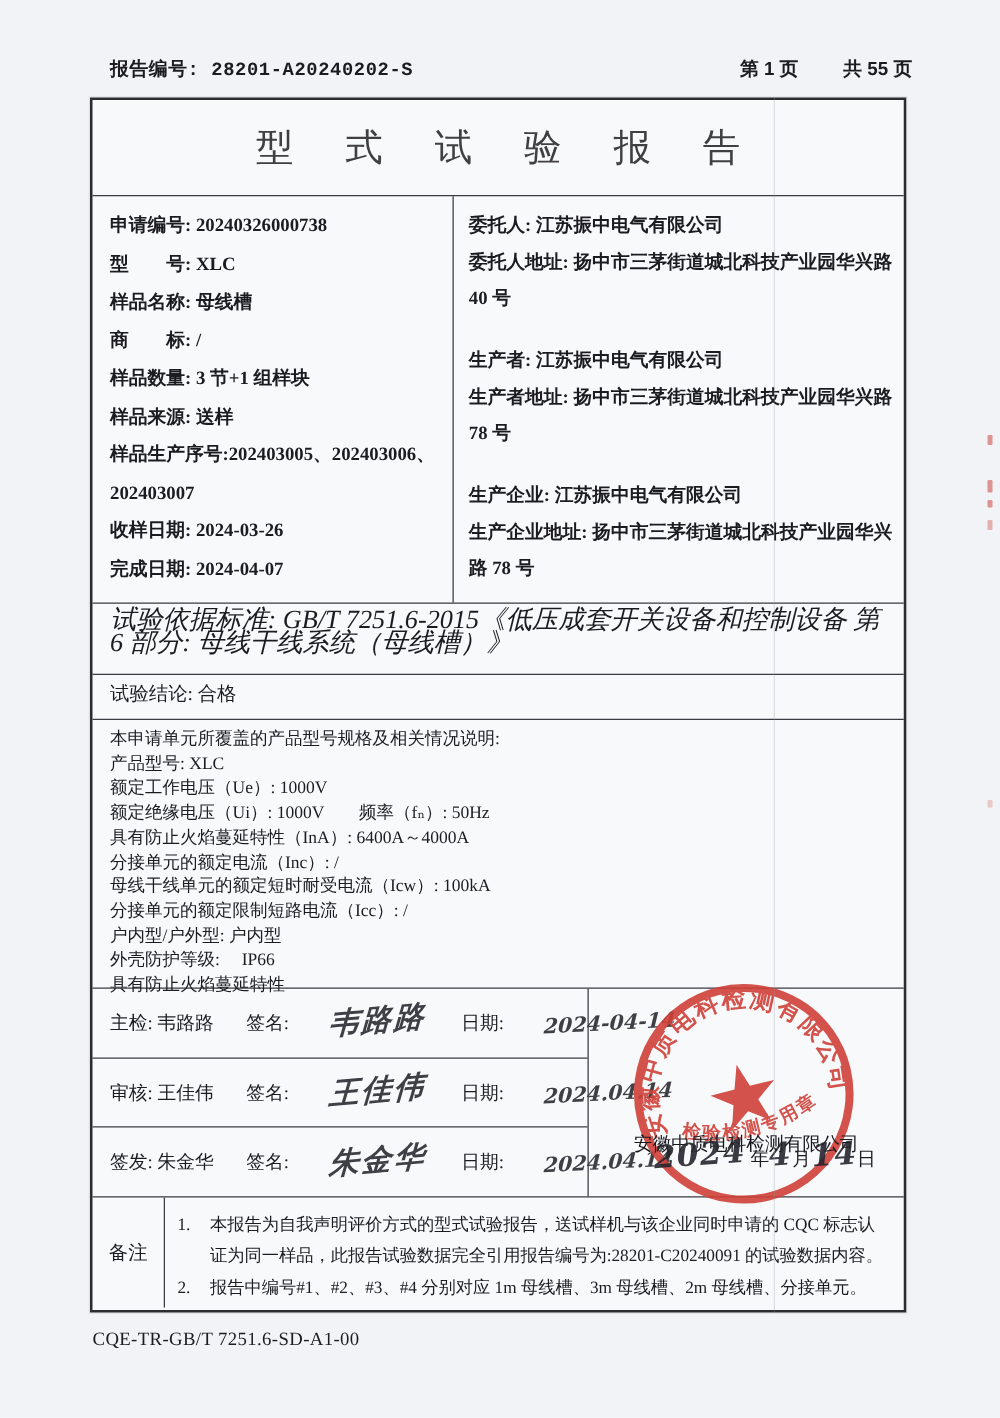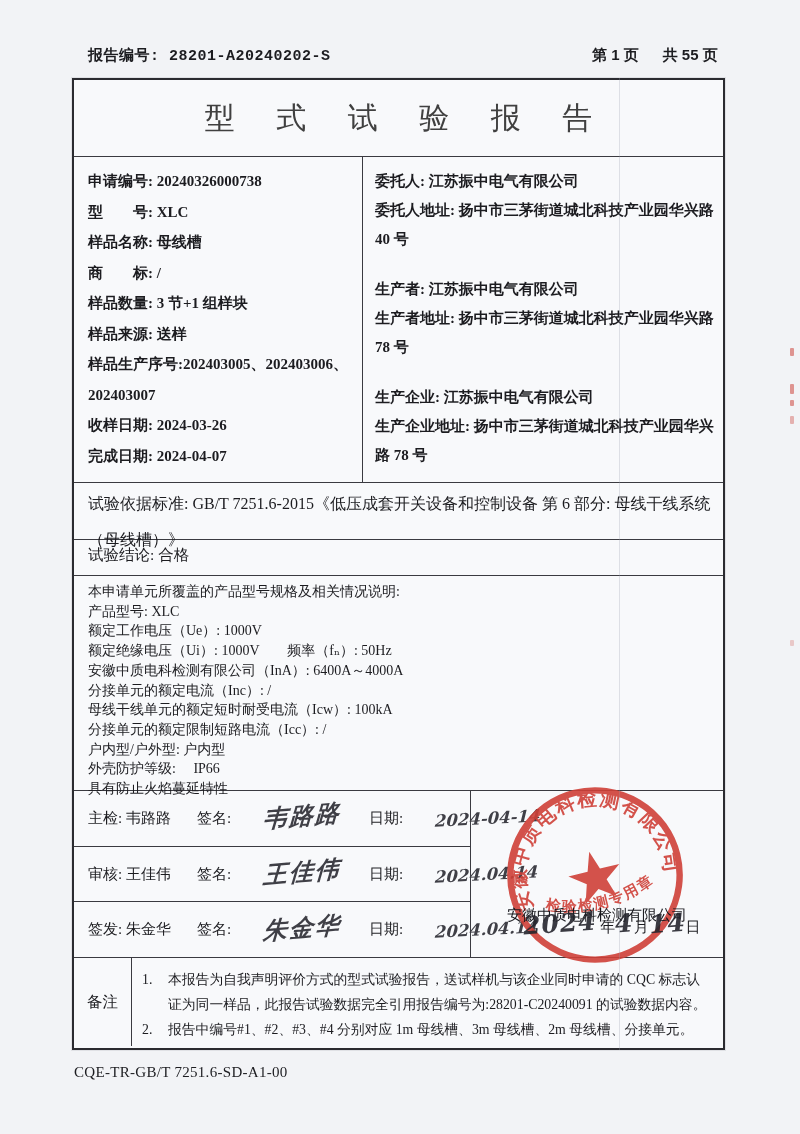--- a/index.html
+++ b/index.html
@@ -9,21 +9,21 @@
     font-family:"Liberation Serif","DejaVu Serif",serif;
     color:#1c1c20;
   }
   
   .hdr-left{
     position:absolute;left:88px;top:46px;
     font-family:Liberation Mono, monospace;
     font-weight:700;font-size:15px;letter-spacing:.5px;white-space:pre;
   }
   .hdr-right{
-    position:absolute;left:592px;top:46px;display:flex;gap:24px;
+    position:absolute;left:592px;top:46px;display:flex;gap:36px;
     font-family:"Liberation Sans","DejaVu Sans",sans-serif;
     font-weight:700;font-size:15px;white-space:pre;
   }
   
   .doc-table{
     position:absolute;left:72px;top:78px;width:653px;height:972px;
     border:2px solid #2b2b30;background:#f8f9fb;box-sizing:border-box;
     box-shadow:0 0 0 1px rgba(120,125,135,.15);
   }
   .row{box-sizing:border-box;border-top:1.5px solid #3a3a40;}
@@ -32,21 +32,21 @@
   .doc-title{
     font-size:30px;font-weight:500;letter-spacing:17px;text-indent:17px;
     white-space:pre;color:#404040;
   }
   .row-info{height:326px;display:flex;font-weight:bold;}
   .info-left{width:289px;border-right:1.5px solid #3a3a40;box-sizing:border-box;
     padding:9px 4px 0 14px;font-size:15px;line-height:30.5px;}
   .info-right{flex:1;padding:10px 8px 0 12px;font-size:15px;line-height:29px;box-sizing:border-box;}
   .kv{white-space:pre-wrap;}
   .blk{margin-bottom:21px;}
-  .row-standard{height:57px;padding:3px 12px 0 14px;font-size:16px;line-height:36px;}
+  .row-standard{height:57px;padding:3px 12px 0 14px;font-size:21px;line-height:19px;font-style:italic;}
   .row-conclusion{height:36px;padding:5px 14px 0 14px;font-size:15.5px;}
   .row-coverage{height:215px;padding:6px 12px 0 14px;font-size:14px;line-height:19.7px;}
   .cov-line{white-space:pre-wrap;}
   
   .row-sign{height:167px;display:flex;}
   .sig-col{width:396px;display:flex;flex-direction:column;}
   .sig-row{flex:1;display:flex;align-items:center;padding-left:14px;
     border-top:1.5px solid #3a3a40;font-size:15px;position:relative;gap:26px;}
   .sig-row:first-child{border-top:none;}
   .sig-role{width:148px;white-space:pre;}
@@ -131,21 +131,21 @@
 
   <div class="row row-conclusion">
     <div class="kv">试验结论: 合格</div>
   </div>
 
   <div class="row row-coverage">
     <div class="cov-line">本申请单元所覆盖的产品型号规格及相关情况说明:</div>
     <div class="cov-line">产品型号: XLC</div>
     <div class="cov-line">额定工作电压（Ue）: 1000V</div>
     <div class="cov-line">额定绝缘电压（Ui）: 1000V　　频率（fₙ）: 50Hz</div>
-    <div class="cov-line">安徽中质电科检测有限公司（InA）: 6400A～4000A</div>
+    <div class="cov-line">具有防止火焰蔓延特性（InA）: 6400A～4000A</div>
     <div class="cov-line">分接单元的额定电流（Inc）: /</div>
     <div class="cov-line">母线干线单元的额定短时耐受电流（Icw）: 100kA</div>
     <div class="cov-line">分接单元的额定限制短路电流（Icc）: /</div>
     <div class="cov-line">户内型/户外型: 户内型</div>
     <div class="cov-line">外壳防护等级:　 IP66</div>
     <div class="cov-line">具有防止火焰蔓延特性</div>
   </div>
 
   <div class="row row-sign">
     <div class="sig-col">

